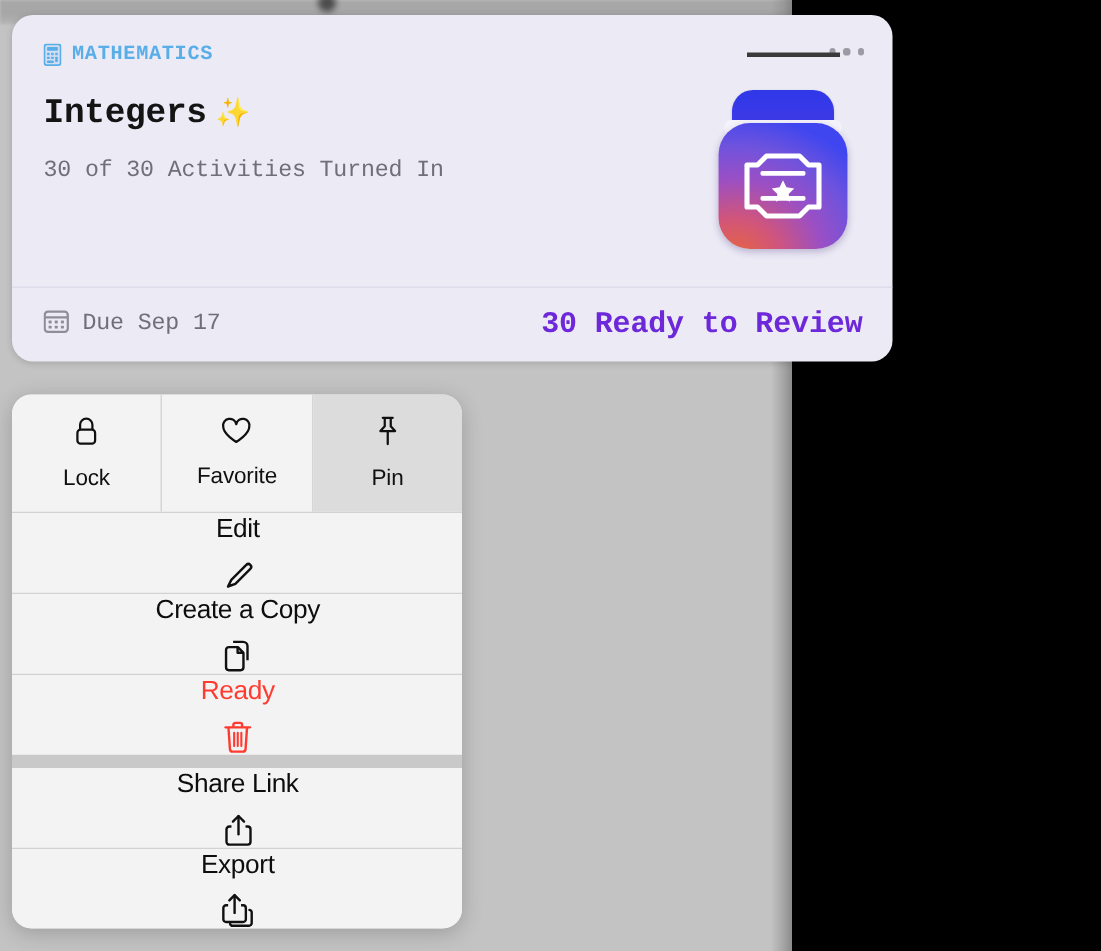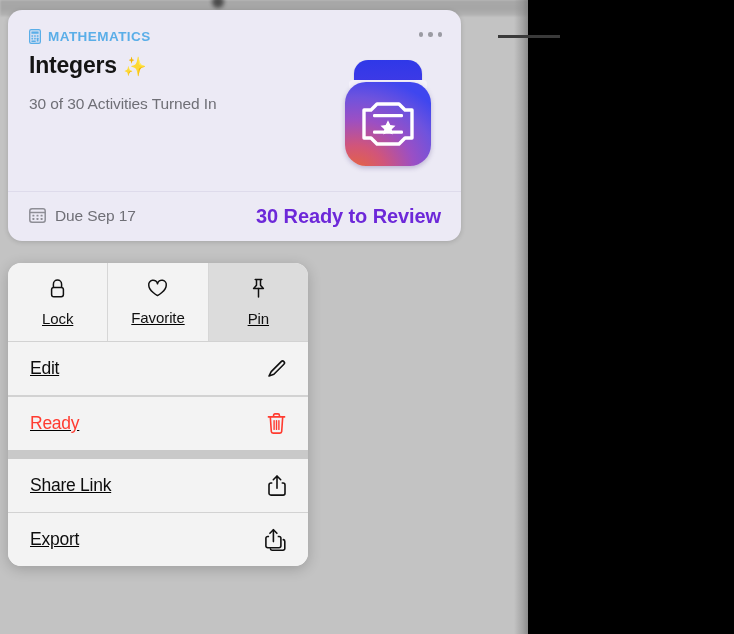--- a/index.html
+++ b/index.html
@@ -49,26 +49,27 @@
     position: absolute;
     right: 0; top: 0;
     width: 14px; height: 634px;
     background: linear-gradient(90deg, rgba(150,150,150,0) 0%, rgba(140,140,140,.55) 60%, rgba(120,120,120,.75) 100%);
   }
 
   
   .card {
     position: absolute;
     left: 8px; top: 10px;
-    width: 453px;
+    width: 587px;
     height: 231px;
     background: #eceaf5;
     border-radius: 14px;
     box-shadow: 0 1px 5px rgba(0,0,0,.16);
     overflow: hidden;
+    font-family: Liberation Mono, monospace;
   }
 
   .card-body {
     position: relative;
     height: 181px;
     padding: 18px 20px 0 21px;
   }
 
   .subject-row {
     display: flex;
@@ -78,21 +79,21 @@
   }
   .calc-icon { width: 12px; height: 15px; display: block; }
   .subject-label {
     color: #5aaee8;
     font-size: 13.5px;
     font-weight: bold;
     letter-spacing: .45px;
   }
 
   .card-title {
-    margin-top: 7px;
+    margin-top: 17px;
     display: flex;
     align-items: baseline;
     gap: 6px;
     font-size: 23px;
     font-weight: bold;
     color: #141414;
     letter-spacing: -.2px;
   }
   .sparkle { font-size: 19px; line-height: 1; }
 
@@ -182,21 +183,20 @@
 
   
   .menu {
     position: absolute;
     left: 8px; top: 263px;
     width: 300px;
     background: #f3f3f3;
     border-radius: 13px;
     box-shadow: 0 3px 14px rgba(0,0,0,.20);
     overflow: hidden;
-    text-decoration: underline;
   }
 
   .menu-quickrow {
     display: flex;
     height: 78px;
   }
   .quick-btn {
     flex: 1;
     display: flex;
     flex-direction: column;
@@ -215,20 +215,21 @@
 
   .menu-item {
     position: relative;
     height: 53px;
     display: flex;
     align-items: center;
     justify-content: space-between;
     padding: 0 21px 0 22px;
     background: #f3f3f3;
     cursor: pointer;
+    flex-direction: column;
   }
   .menu-item .label {
     font-size: 17.5px;
     color: #0d0d0d;
     letter-spacing: -.25px;
   }
   .menu-item.destructive .label { color: #ff3b30; }
   .menu-icon { display: flex; align-items: center; justify-content: center; }
 </style>
 </head>
@@ -353,20 +354,30 @@
       <span class="label">Edit</span>
       <span class="menu-icon">
         <svg width="22" height="22" viewBox="0 0 22 22" fill="none">
           <path d="M4 18 L6.2 13.6 L16.2 3.6 a1.9 1.9 0 0 1 2.7 2.7 L8.9 16.3 Z" stroke="#101010" stroke-width="1.6" stroke-linejoin="round" fill="none"></path>
         </svg>
       </span>
     </div>
 
     <div class="menu-sep"></div>
 
+    <div class="menu-item">
+      <span class="label">Create a Copy</span>
+      <span class="menu-icon">
+        <svg width="22" height="23" viewBox="0 0 22 23" fill="none">
+          <path d="M7.4 1.9 H14 a3 3 0 0 1 3 3 V14.2" stroke="#101010" stroke-width="1.6" stroke-linejoin="round" fill="none"></path>
+          <path d="M10.6 5.4 H4.6 a1.9 1.9 0 0 0 -1.9 1.9 V18.9 a1.9 1.9 0 0 0 1.9 1.9 H12.4 a1.9 1.9 0 0 0 1.9 -1.9 V9.2 Z" stroke="#101010" stroke-width="1.6" stroke-linejoin="round" fill="none"></path>
+          <path d="M10.4 5.4 V9.2 H14.3" stroke="#101010" stroke-width="1.6" stroke-linejoin="round" fill="none"></path>
+        </svg>
+      </span>
+    </div>
 
     <div class="menu-sep"></div>
 
     <div class="menu-item destructive">
       <span class="label">Ready</span>
       <span class="menu-icon">
         <svg width="21" height="23" viewBox="0 0 21 23" fill="none">
           <path d="M2.4 4.9 H18.6" stroke="#FF3B30" stroke-width="1.6" stroke-linecap="round"></path>
           <path d="M7.6 4.9 V3.2 a1.3 1.3 0 0 1 1.3 -1.3 H12.1 a1.3 1.3 0 0 1 1.3 1.3 V4.9" stroke="#FF3B30" stroke-width="1.6" fill="none"></path>
           <path d="M4.3 4.9 L5.3 19.4 a1.8 1.8 0 0 0 1.8 1.7 H13.9 a1.8 1.8 0 0 0 1.8 -1.7 L16.7 4.9" stroke="#FF3B30" stroke-width="1.6" stroke-linejoin="round" fill="none"></path>

